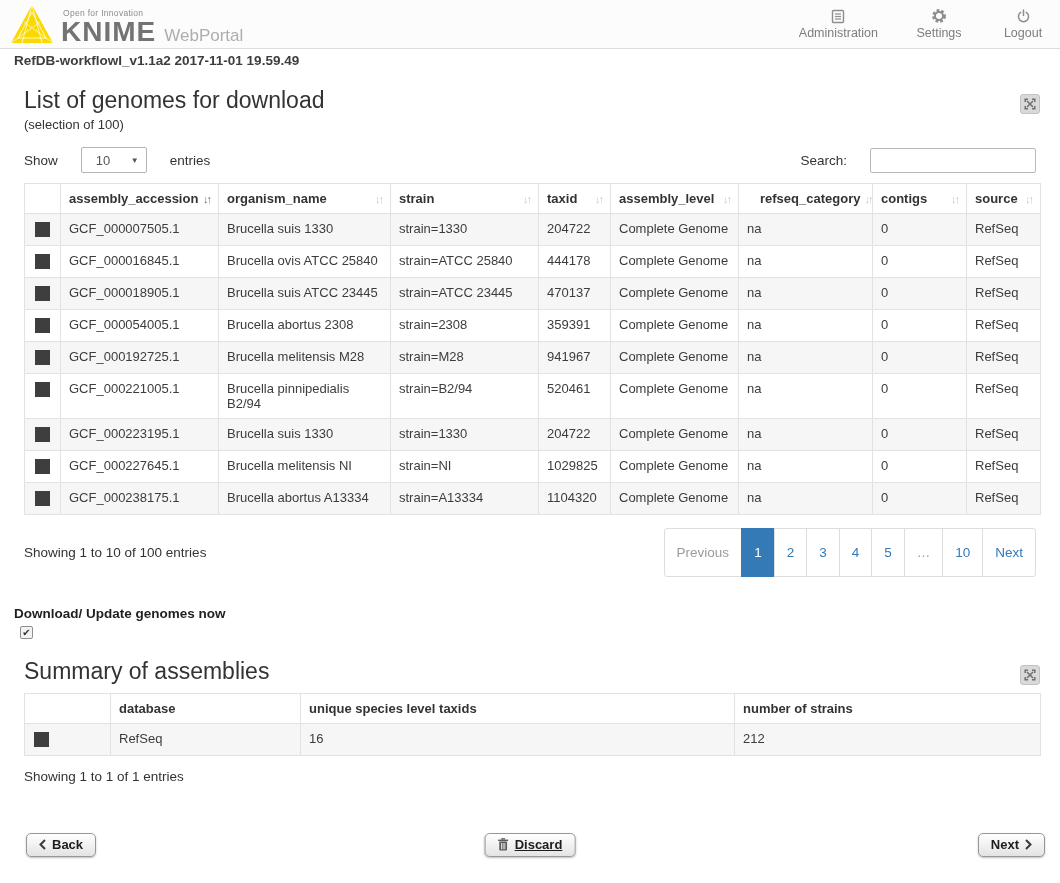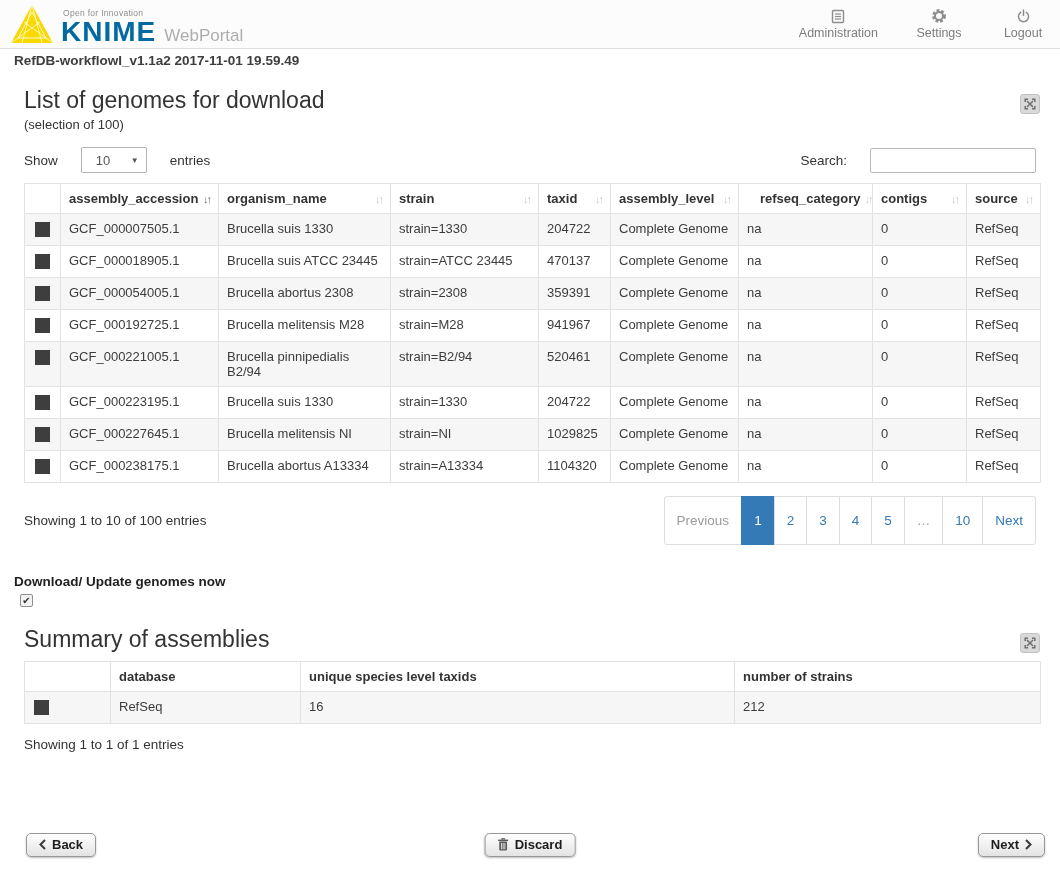--- a/index.html
+++ b/index.html
@@ -11,21 +11,21 @@
 
   
   .topbar {
     height:49px; display:flex; justify-content:space-between; align-items:center;
     padding:0 14px 0 10px; background:#fcfcfc; border-bottom:1px solid #ddd;
   }
   .logo { display:flex; align-items:center; cursor:pointer; }
   .logo-text { margin-left:7px; }
   .tagline { font-size:8.5px; color:#8d8d8d; margin-left:2px; letter-spacing:.3px; }
   .brand-row { display:flex; align-items:baseline; margin-top:-1px; }
-  .brand { font-size:28px; font-weight:700; color:#0369a1; letter-spacing:1px; line-height:.95; }
+  .brand { font-size:28px; font-weight:700; color:#737373; letter-spacing:1px; line-height:.95; }
   .suffix { font-size:17px; color:#adadad; margin-left:8px; }
   .nav { display:flex; gap:38px; }
   .nav-item { display:flex; flex-direction:column; align-items:center; gap:2px;
     font-size:12.5px; color:#7d7d7d; cursor:pointer; min-width:46px; }
   .nav-icon { height:16px; display:flex; align-items:center; }
 
   
   .wf-title { margin:4px 0 0 14px; font-size:13.5px; font-weight:700; color:#3d3d3d; }
   .section { margin:0 20px; position:relative; }
   .section-title { font-size:23px; font-weight:400; color:#333; margin:19px 0 3px 4px; }
@@ -81,21 +81,21 @@
   .summary-table-wrap { margin-top:8px; }
 
   
   .bottom-bar { position:absolute; left:0; right:0; bottom:24px; height:26px; }
   .ui-btn { position:absolute; display:inline-flex; align-items:center; gap:6px;
     padding:3px 12px 4px 12px; border:1px solid #979797; border-radius:5px;
     background:linear-gradient(#ffffff,#e3e3e3); font-family:inherit;
     font-size:13px; font-weight:700; color:#1d1d1d;
     box-shadow:0 1px 2px rgba(0,0,0,.25); cursor:pointer; }
   .btn-back { left:26px; }
-  .btn-discard { left:50%; transform:translateX(-50%); }
+  .btn-discard { left:50%; transform:translateX(-50%);text-decoration:underline; }
   .btn-next { right:15px; }
   svg { display:block; }
 </style>
 </head>
 <body>
 
 <div class="topbar">
   <div class="logo">
     <span>
       <svg width="44" height="40" viewBox="0 0 44 40">
@@ -242,20 +242,33 @@
       </thead>
     <tbody id="genomes-body">
         <tr>
           <td class="cb-cell">
             <div class="checkbox-sq"></div>
           </td>
           <td>GCF_000007505.1</td>
           <td>Brucella suis 1330</td>
           <td>strain=1330</td>
           <td>204722</td>
+          <td>Complete Genome</td>
+          <td>na</td>
+          <td>0</td>
+          <td>RefSeq</td>
+        </tr>
+        <tr>
+          <td class="cb-cell">
+            <div class="checkbox-sq"></div>
+          </td>
+          <td>GCF_000016845.1</td>
+          <td>Brucella ovis ATCC 25840</td>
+          <td>strain=ATCC 25840</td>
+          <td>444178</td>
           <td>Complete Genome</td>
           <td>na</td>
           <td>0</td>
           <td>RefSeq</td>
         </tr>
         <tr>
           <td class="cb-cell">
             <div class="checkbox-sq"></div>
           </td>
           <td>GCF_000018905.1</td>

